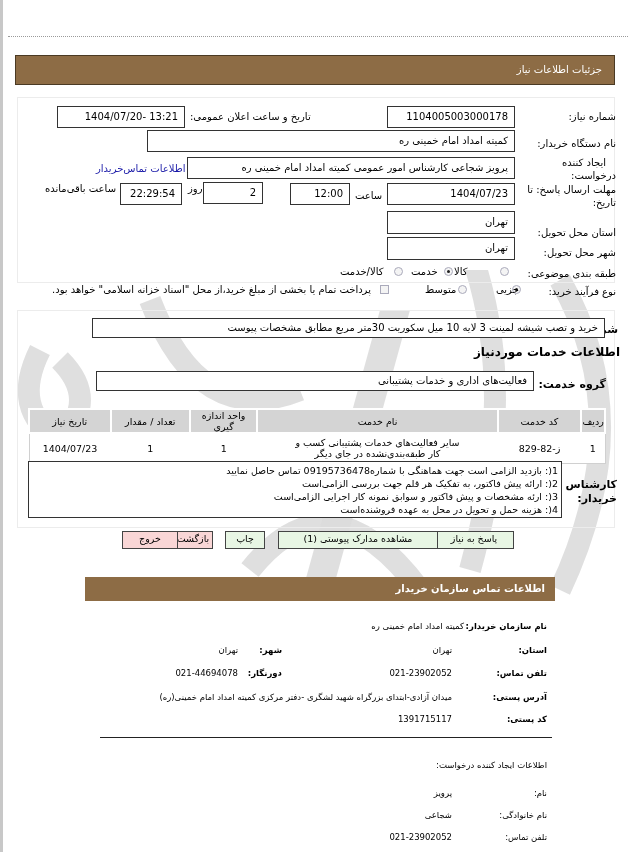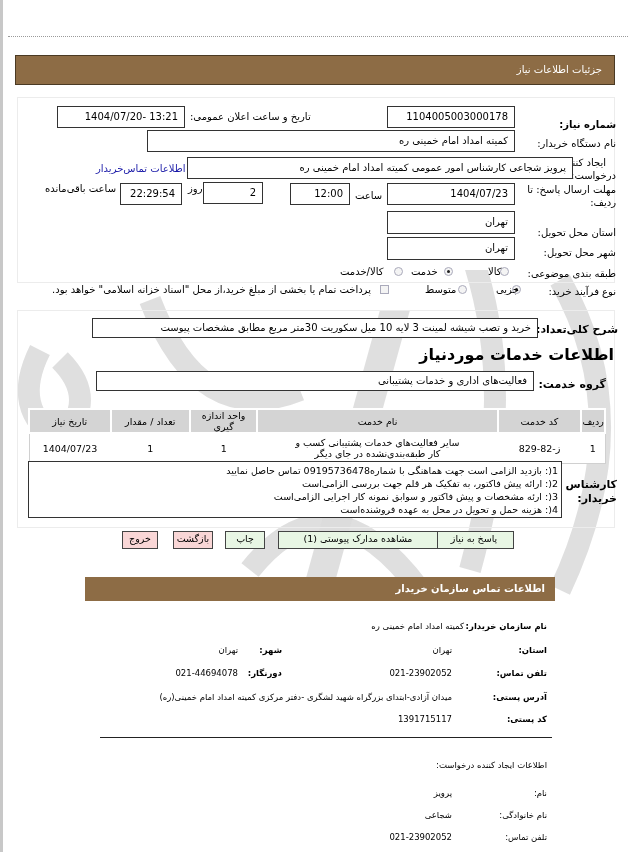--- a/index.html
+++ b/index.html
@@ -74,68 +74,68 @@
   </g>
 </svg>
 
 <div class="header-bar">
   <span>جزئیات اطلاعات نیاز</span>
 </div>
 
 <div class="panel panel1"></div>
 <div class="panel panel2"></div>
 
-<span class="lbl" style="right:18px; top:119px;font-weight:bold;">شماره نیاز:</span>
+<span class="lbl" style="right:18px; top:111px;">شماره نیاز:</span>
 <div class="box ltr" style="left:387px; top:106px; width:128px; height:22px;">1104005003000178</div>
 <span class="lbl" style="left:190px; top:111px;">تاریخ و ساعت اعلان عمومی:</span>
 <div class="box ltr" style="left:57px; top:106px; width:128px; height:22px;">1404/07/20- 13:21</div>
 
 <span class="lbl" style="right:18px; top:138px;">نام دستگاه خریدار:</span>
 <div class="box" style="left:147px; top:130px; width:368px; height:22px;">کمیته امداد امام  خمینی  ره</div>
 
 <span class="lbl" style="right:28px; top:157px;">ایجاد کننده</span>
 <span class="lbl" style="right:18px; top:170px;">درخواست:</span>
-<div class="box" style="left:187px; top:157px; width:386px; height:22px;">پرویز  شجاعی  کارشناس  امور  عمومی  کمیته امداد امام  خمینی  ره</div>
+<div class="box" style="left:187px; top:157px; width:328px; height:22px;">پرویز  شجاعی  کارشناس  امور  عمومی  کمیته امداد امام  خمینی  ره</div>
 <span class="lbl link" style="left:96px; top:163px;">اطلاعات تماس‌خریدار</span>
 
 <span class="lbl" style="right:18px; top:184px;">مهلت ارسال پاسخ: تا</span>
-<span class="lbl" style="right:18px; top:197px;">ردیف:</span>
+<span class="lbl" style="right:18px; top:197px;">تاریخ:</span>
 <div class="box ltr" style="left:387px; top:183px; width:128px; height:22px;">1404/07/23</div>
 <span class="lbl" style="left:355px; top:190px;">ساعت</span>
 <div class="box ltr" style="left:290px; top:183px; width:60px; height:22px;">12:00</div>
 <span class="lbl" style="left:188px; top:183px;">روز</span>
 <div class="box ltr" style="left:203px; top:182px; width:60px; height:22px;">2</div>
 <div class="box ltr" style="left:120px; top:183px; width:62px; height:22px;">22:29:54</div>
 <span class="lbl" style="left:45px; top:183px;">ساعت باقی‌مانده</span>
 
 <span class="lbl" style="right:18px; top:219px;margin-top:8px;">استان محل تحویل:</span>
 <div class="box" style="left:387px; top:211px; width:128px; height:23px;">تهران</div>
 
 <span class="lbl" style="right:18px; top:247px;">شهر محل تحویل:</span>
 <div class="box" style="left:387px; top:237px; width:128px; height:23px;">تهران</div>
 
 <span class="lbl" style="right:18px; top:268px;">طبقه بندی موضوعی:</span>
 <div class="radio" style="left:500px; top:267px;"></div>
-<span class="lbl" style="left:488px; top:266px;">کالا</span>
+<span class="lbl" style="left:454px; top:266px;">کالا</span>
 <div class="radio on" style="left:444px; top:267px;"></div>
 <span class="lbl" style="left:411px; top:266px;">خدمت</span>
 <div class="radio" style="left:394px; top:267px;"></div>
 <span class="lbl" style="left:340px; top:266px;">کالا/خدمت</span>
 
 <span class="lbl" style="right:18px; top:286px;text-align:center;">نوع فرآیند خرید:</span>
 <div class="radio on" style="left:512px; top:285px;"></div>
 <span class="lbl" style="left:496px; top:284px;">جزیی</span>
 <div class="radio" style="left:458px; top:285px;"></div>
 <span class="lbl" style="left:425px; top:284px;">متوسط</span>
 <div class="checkbox" style="left:380px; top:285px;"></div>
 <span class="lbl" style="left:52px; top:284px;">پرداخت تمام یا بخشی از مبلغ خرید،از محل "اسناد خزانه اسلامی" خواهد بود.</span>
 
 <span class="lbl bold" style="right:16px; top:323px; font-size:11px;">شرح کلی‌تعداد:</span>
-<div class="box" style="left:92px; top:318px; width:446px; height:20px; line-height:18px;">خرید و تصب شیشه  لمینت 3 لایه 10 میل  سکوریت 30متر مربع مطابق  مشخصات پیوست</div>
-<span class="lbl bold" style="right:20px; top:345px; font-size:16px;">اطلاعات خدمات موردنیاز</span>
+<div class="box" style="left:92px; top:318px; width:513px; height:20px; line-height:18px;">خرید و تصب شیشه  لمینت 3 لایه 10 میل  سکوریت 30متر مربع مطابق  مشخصات پیوست</div>
+<span class="lbl bold" style="right:14px; top:345px; font-size:12px;">اطلاعات خدمات موردنیاز</span>
 
 <span class="lbl bold" style="right:28px; top:378px; font-size:11px;">گروه خدمت:</span>
 <div class="box" style="left:96px; top:371px; width:438px; height:20px; line-height:18px;">فعالیت‌های اداری و خدمات  پشتیبانی</div>
 
 <table class="items">
   <thead>
     <tr>
       <th style="width:22px;">ردیف</th>
       <th style="width:82px;">کد خدمت</th>
       <th style="width:236px;">نام خدمت</th>
@@ -165,21 +165,21 @@
   <div>1(: بازدید الزامی است جهت  هماهنگی با شماره09195736478 تماس  حاصل نمایید</div>
   <div>2(: ارائه پیش  فاکتور، به تفکیک هر قلم  جهت  بررسی الزامی‌است</div>
   <div>3(: ارئه  مشخصات و پیش  فاکتور و سوابق  نمونه کار اجرایی الزامی‌است</div>
   <div>4(: هزینه حمل و تحویل در محل به عهده فروشنده‌است</div>
 </div>
 
 <div class="btn green" style="left:434px; width:80px;">پاسخ به نیاز</div>
 <div class="btn green" style="left:278px; width:160px;">مشاهده مدارک پیوستی (1)</div>
 <div class="btn green" style="left:225px; width:40px;">چاپ</div>
 <div class="btn red" style="left:173px; width:40px;">بازگشت</div>
-<div class="btn red" style="left:122px; width:36px;">خروج</div>
+<div class="btn red" style="left:122px; width:56px;">خروج</div>
 
 <div class="section-bar">
   <span>اطلاعات تماس سازمان خریدار</span>
 </div>
 
 <span class="info b" style="right:87px; top:621px;">نام سازمان خریدار:</span>
 <span class="info" style="right:170px; top:621px;">کمیته امداد امام خمینی ره</span>
 
 <span class="info b" style="right:87px; top:645px;">استان:</span>
 <span class="info" style="right:182px; top:645px;">تهران</span>

